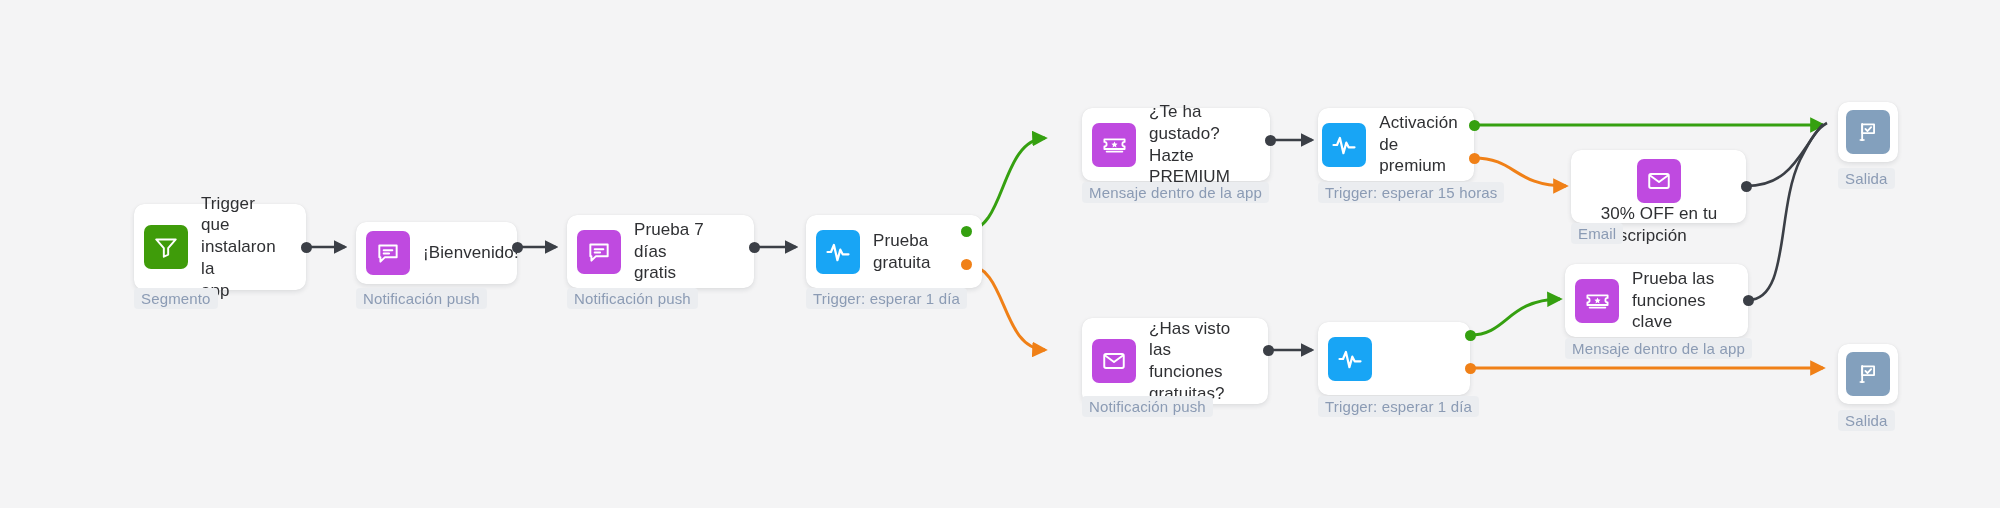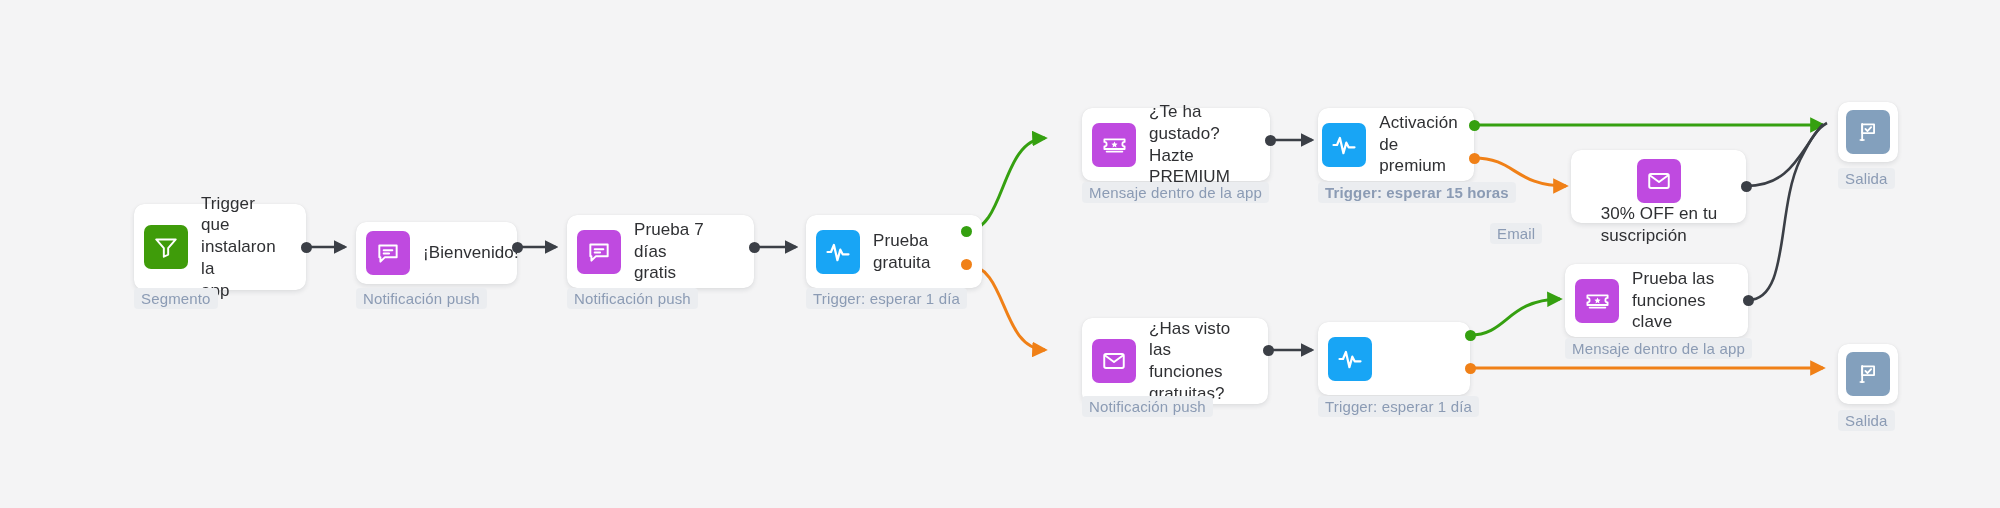--- a/index.html
+++ b/index.html
@@ -185,34 +185,34 @@
     <div class="ico ic-blue">
       <svg class="gl" width="28" height="28" viewBox="0 0 24 24" fill="none" stroke="#fff" stroke-width="1.9" stroke-linecap="round" stroke-linejoin="round">
         <path d="M3 12h3l2.5-6 3 13 2.5-9 2 4h5"></path>
       </svg>
     </div>
     <div class="ttl">Activación
 de premium</div>
   </div>
   <div class="dot green" style="left:1469px;top:120px;"></div>
   <div class="dot orange" style="left:1469px;top:153px;"></div>
-  <div class="sub" style="left:1318px;top:182px;font-weight:bold;">Trigger: esperar 15 horas</div>
+  <div class="sub" style="left:1318px;top:182px;">Trigger: esperar 15 horas</div>
 
   <div class="node" style="left:1571px;top:150px;width:175px;height:73px;flex-direction:column;">
     <div class="ico ic-purple">
       <svg class="gl" width="26" height="26" viewBox="0 0 24 24" fill="none" stroke="#fff" stroke-width="1.8" stroke-linecap="round" stroke-linejoin="round">
         <rect x="3" y="5.5" width="18" height="13" rx="1.6"></rect>
         <path d="M3.8 7l8.2 6 8.2-6"></path>
       </svg>
     </div>
     <div class="ttl">30% OFF en tu
 suscripción</div>
   </div>
   <div class="dot dark" style="left:1741px;top:181px;"></div>
-  <div class="sub" style="left:1490px;top:223px;">Email</div>
+  <div class="sub" style="left:1571px;top:223px;">Email</div>
 
   <div class="node" style="left:1082px;top:318px;width:186px;height:86px;">
     <div class="ico ic-purple">
       <svg class="gl" width="26" height="26" viewBox="0 0 24 24" fill="none" stroke="#fff" stroke-width="1.8" stroke-linecap="round" stroke-linejoin="round">
         <rect x="3" y="5.5" width="18" height="13" rx="1.6"></rect>
         <path d="M3.8 7l8.2 6 8.2-6"></path>
       </svg>
     </div>
     <div class="ttl">¿Has visto las
 funciones

